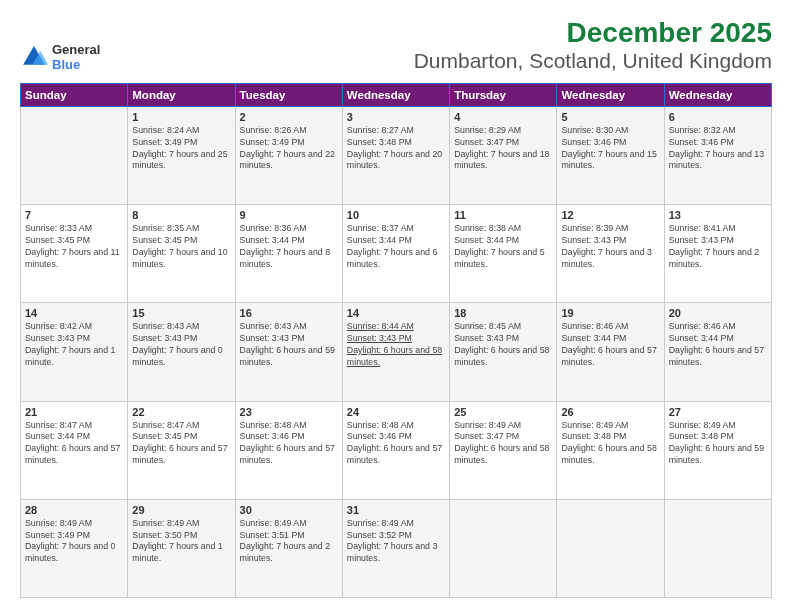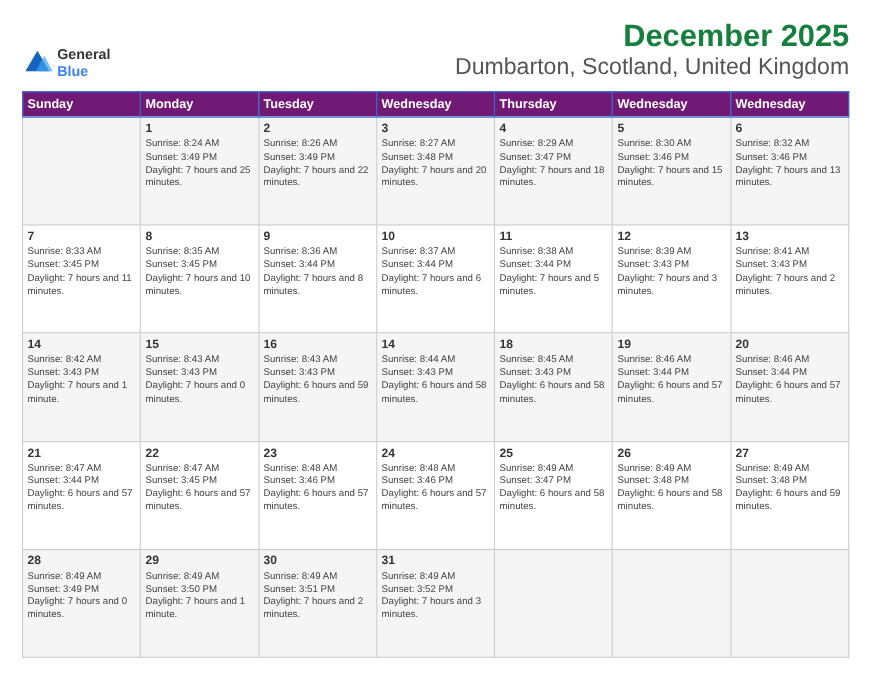--- a/index.html
+++ b/index.html
@@ -232,21 +232,21 @@
 Daylight: 7 hours and 0 minutes.</div>
           </td>
           <td>
             <div class="cell-day">16</div>
             <div class="cell-info" style="white-space: pre-line;">Sunrise: 8:43 AM
 Sunset: 3:43 PM
 Daylight: 6 hours and 59 minutes.</div>
           </td>
           <td>
             <div class="cell-day">14</div>
-            <div class="cell-info" style="white-space: pre-line;">Sunrise: 8:44 AM
+            <div class="cell-info" style="white-space: pre-line; text-decoration: underline;">Sunrise: 8:44 AM
 Sunset: 3:43 PM
 Daylight: 6 hours and 58 minutes.</div>
           </td>
           <td>
             <div class="cell-day">18</div>
             <div class="cell-info" style="white-space: pre-line;">Sunrise: 8:45 AM
 Sunset: 3:43 PM
 Daylight: 6 hours and 58 minutes.</div>
           </td>
           <td>

